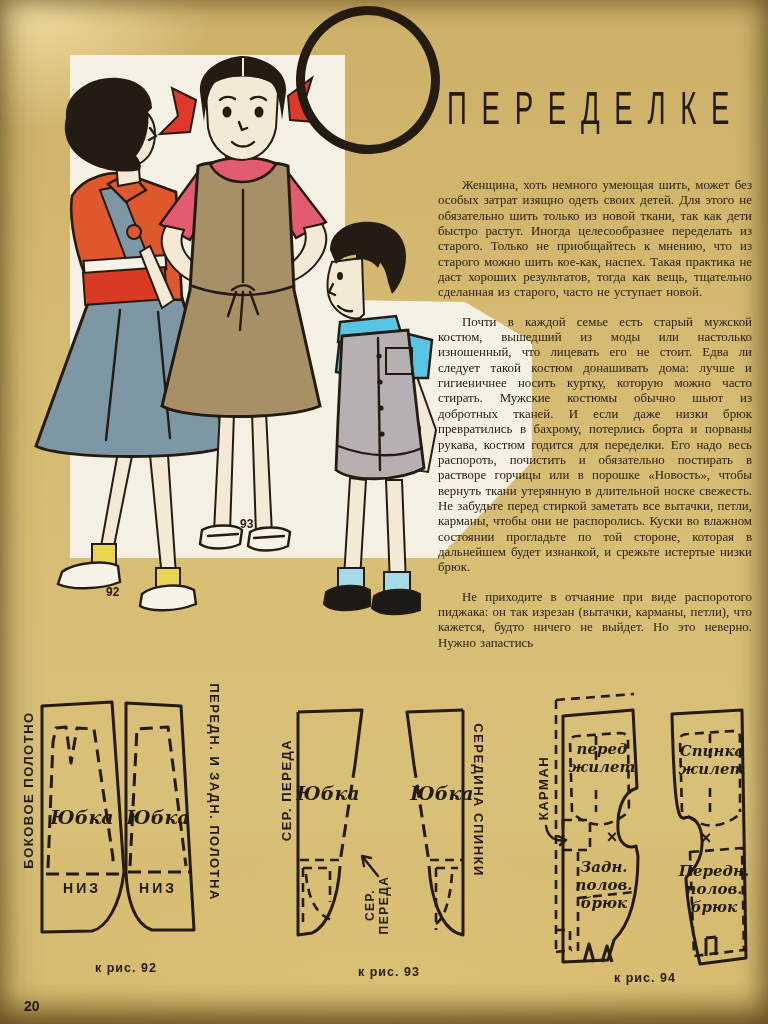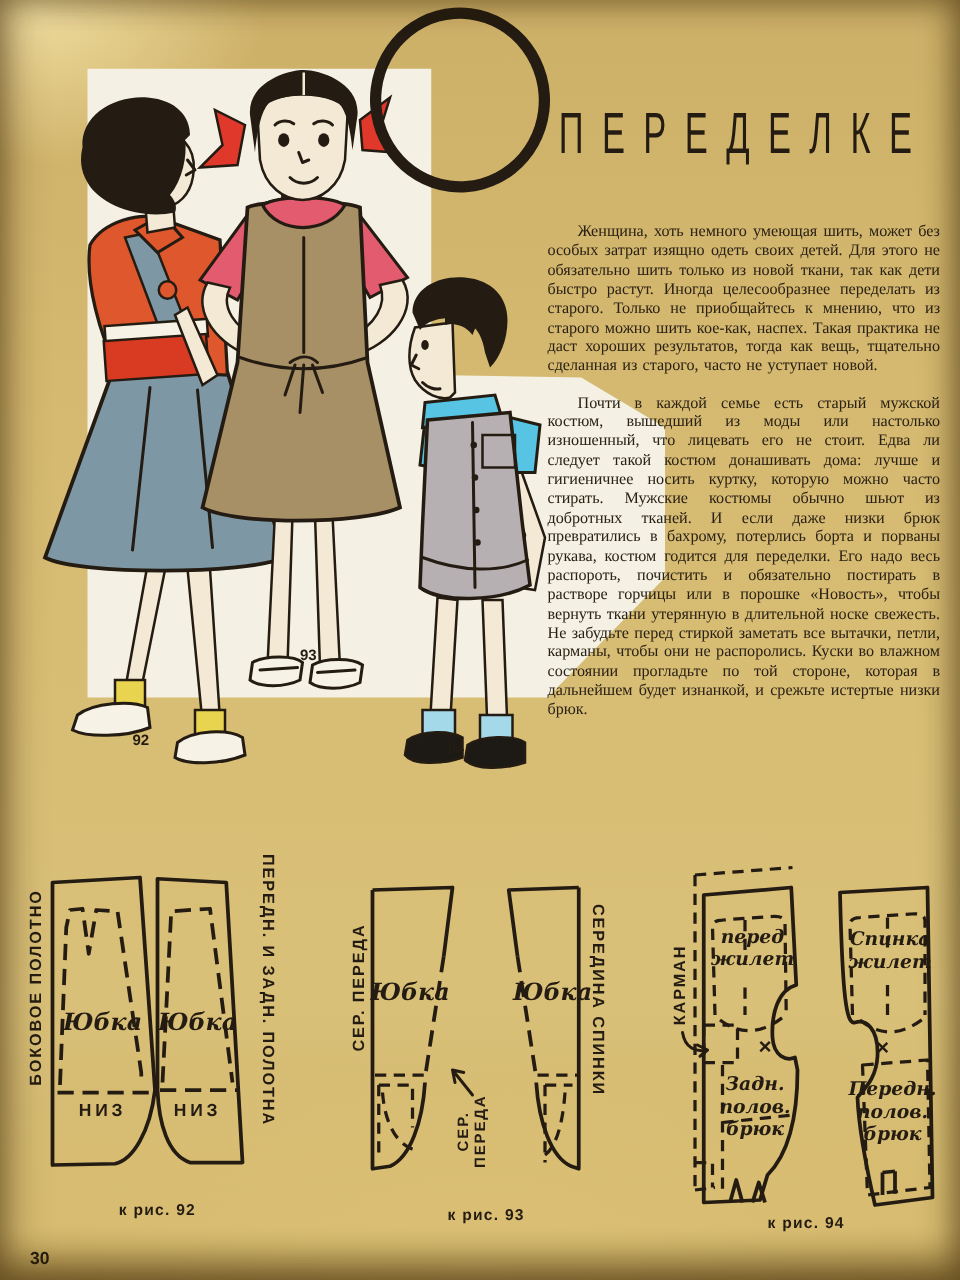--- a/index.html
+++ b/index.html
@@ -165,20 +165,21 @@
     <text class="lbl-num" x="240" y="528">93</text>
     <text class="lbl-num" x="358" y="602">94</text>
   </svg>
 
   <div class="abs big-o"></div>
   <div class="abs title-word">ПЕРЕДЕЛКЕ</div>
 
   <div class="abs article">
     <p>Женщина, хоть немного умеющая шить, может без особых затрат изящно одеть своих детей. Для этого не обязательно шить только из новой ткани, так как дети быстро растут. Иногда целесообразнее переделать из старого. Только не приобщайтесь к мнению, что из старого можно шить кое-как, наспех. Такая практика не даст хороших результатов, тогда как вещь, тщательно сделанная из старого, часто не уступает новой.</p>
     <p>Почти в каждой семье есть старый мужской костюм, вышедший из моды или настолько изношенный, что лицевать его не стоит. Едва ли следует такой костюм донашивать дома: лучше и гигиеничнее носить куртку, которую можно часто стирать. Мужские костюмы обычно шьют из добротных тканей. И если даже низки брюк превратились в бахрому, потерлись борта и порваны рукава, костюм годится для переделки. Его надо весь распороть, почистить и обязательно постирать в растворе горчицы или в порошке «Новость», чтобы вернуть ткани утерянную в длительной носке свежесть. Не забудьте перед стиркой заметать все вытачки, петли, карманы, чтобы они не распоролись. Куски во влажном состоянии прогладьте по той стороне, которая в дальнейшем будет изнанкой, и срежьте истертые низки брюк.</p>
+    <p>Не приходите в отчаяние при виде распоротого пиджака: он так изрезан (вытачки, карманы, петли), что кажется, будто ничего не выйдет. Но это неверно. Нужно запастись</p>
   </div>
 
   <svg class="abs" style="left:0;top:680px;" width="768" height="344" viewBox="0 680 768 344">
 
     <g>
       <path class="sol" d="M42,706 L112,702 L124,872 C120,906 106,928 92,931 L42,932 Z"></path>
       <path class="dsh" d="M48,868 L53,742 L56,728 L66,727 L71,763 L77,728 L94,729 L113,858 L113,868"></path>
       <path class="dsh" d="M46,874 L122,874"></path>
       <text class="lbl-piece" x="82" y="824" text-anchor="middle">Юбка</text>
       <text class="lbl-niz" x="82" y="893" text-anchor="middle">НИЗ</text>
@@ -244,14 +245,14 @@
       <text class="lbl-small" x="714" y="876" text-anchor="middle">Передн.</text>
       <text class="lbl-small" x="714" y="894" text-anchor="middle">полов.</text>
       <text class="lbl-small" x="714" y="912" text-anchor="middle">брюк</text>
 
       <text class="lblv" transform="translate(548,788) rotate(-90)" text-anchor="middle">КАРМАН</text>
       <path class="ink" d="M546,826 C548,838 556,842 566,840 M566,840 L558,836 M566,840 L560,845" stroke-width="2"></path>
       <text class="lbl-cap" x="614" y="982">к рис. 94</text>
     </g>
   </svg>
 
-  <div class="abs" style="left:24px;top:998px;font-family:'Liberation Sans',sans-serif;font-weight:700;font-size:14px;color:#241c12;">30</div>
+  <div class="abs" style="left:24px;top:998px;font-family:'Liberation Sans',sans-serif;font-weight:700;font-size:14px;color:#241c12;">20</div>
 </div>
 
 </body></html>

